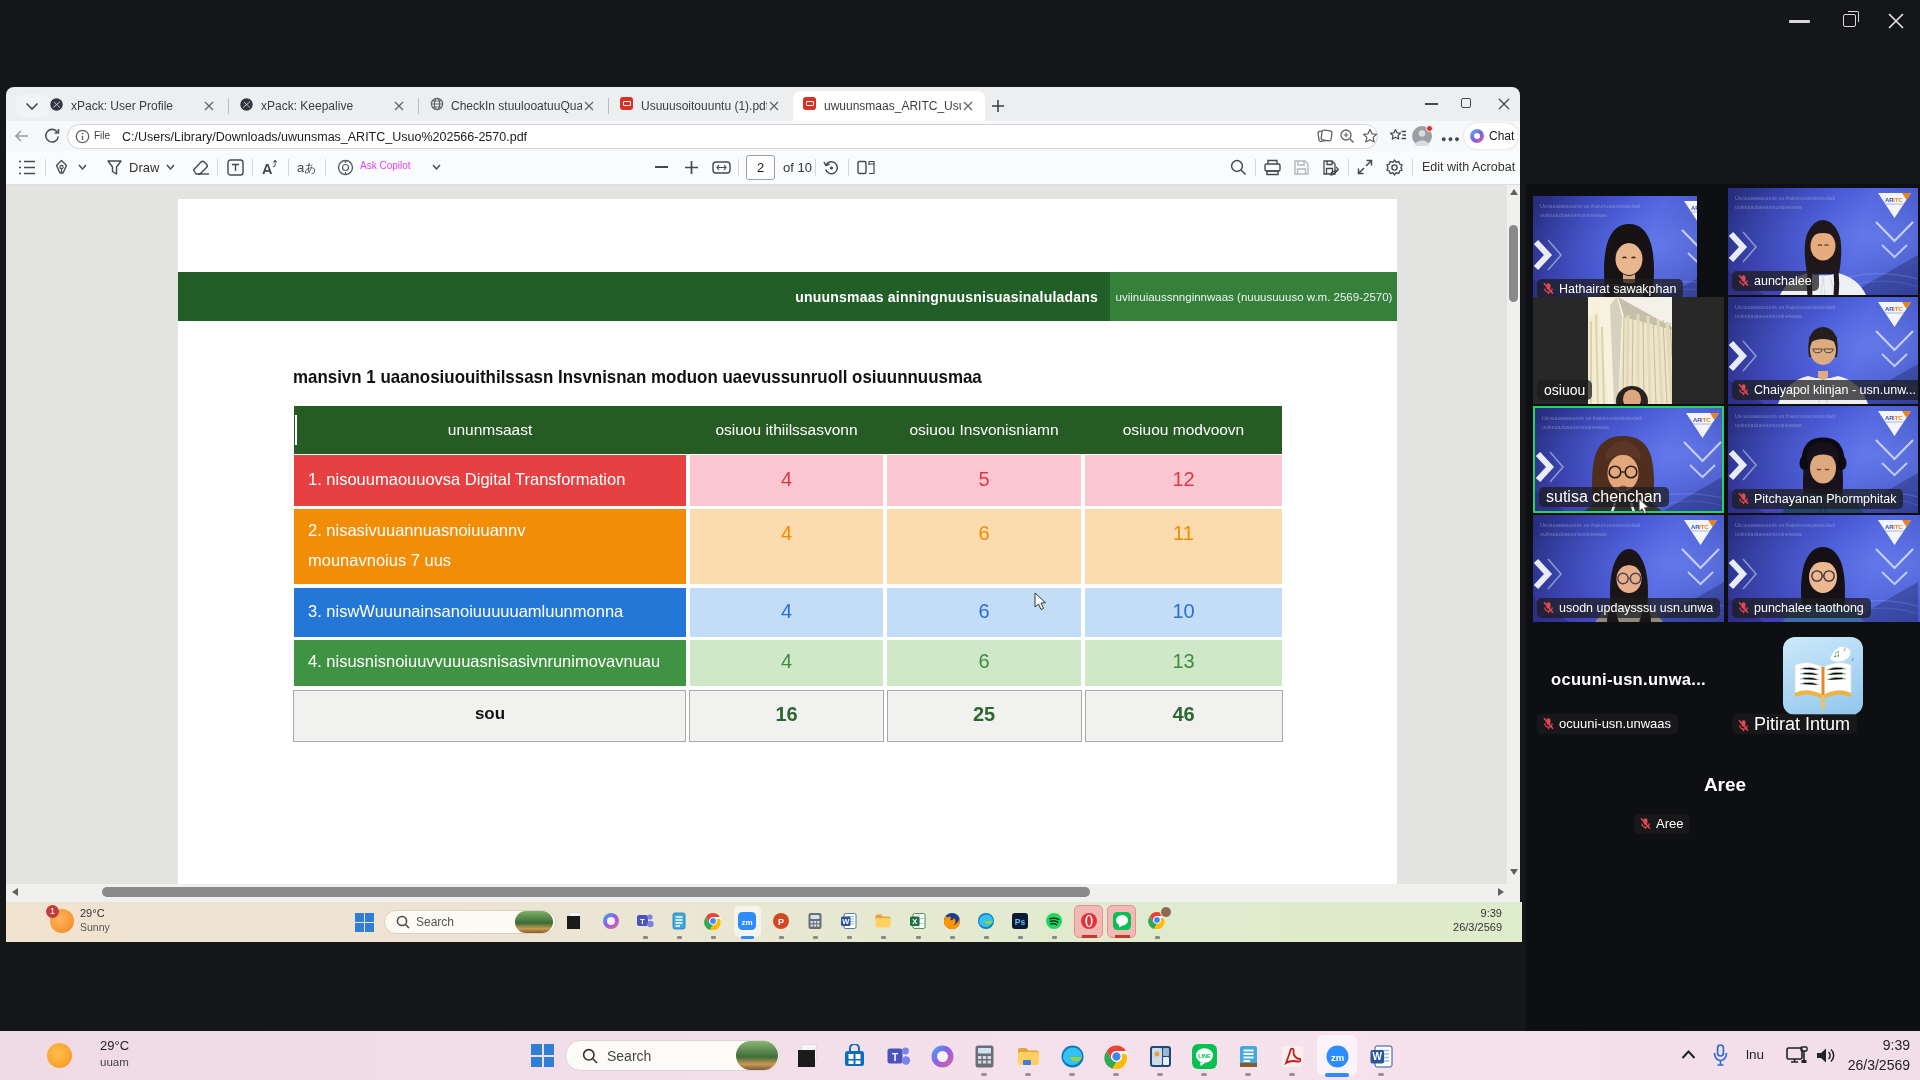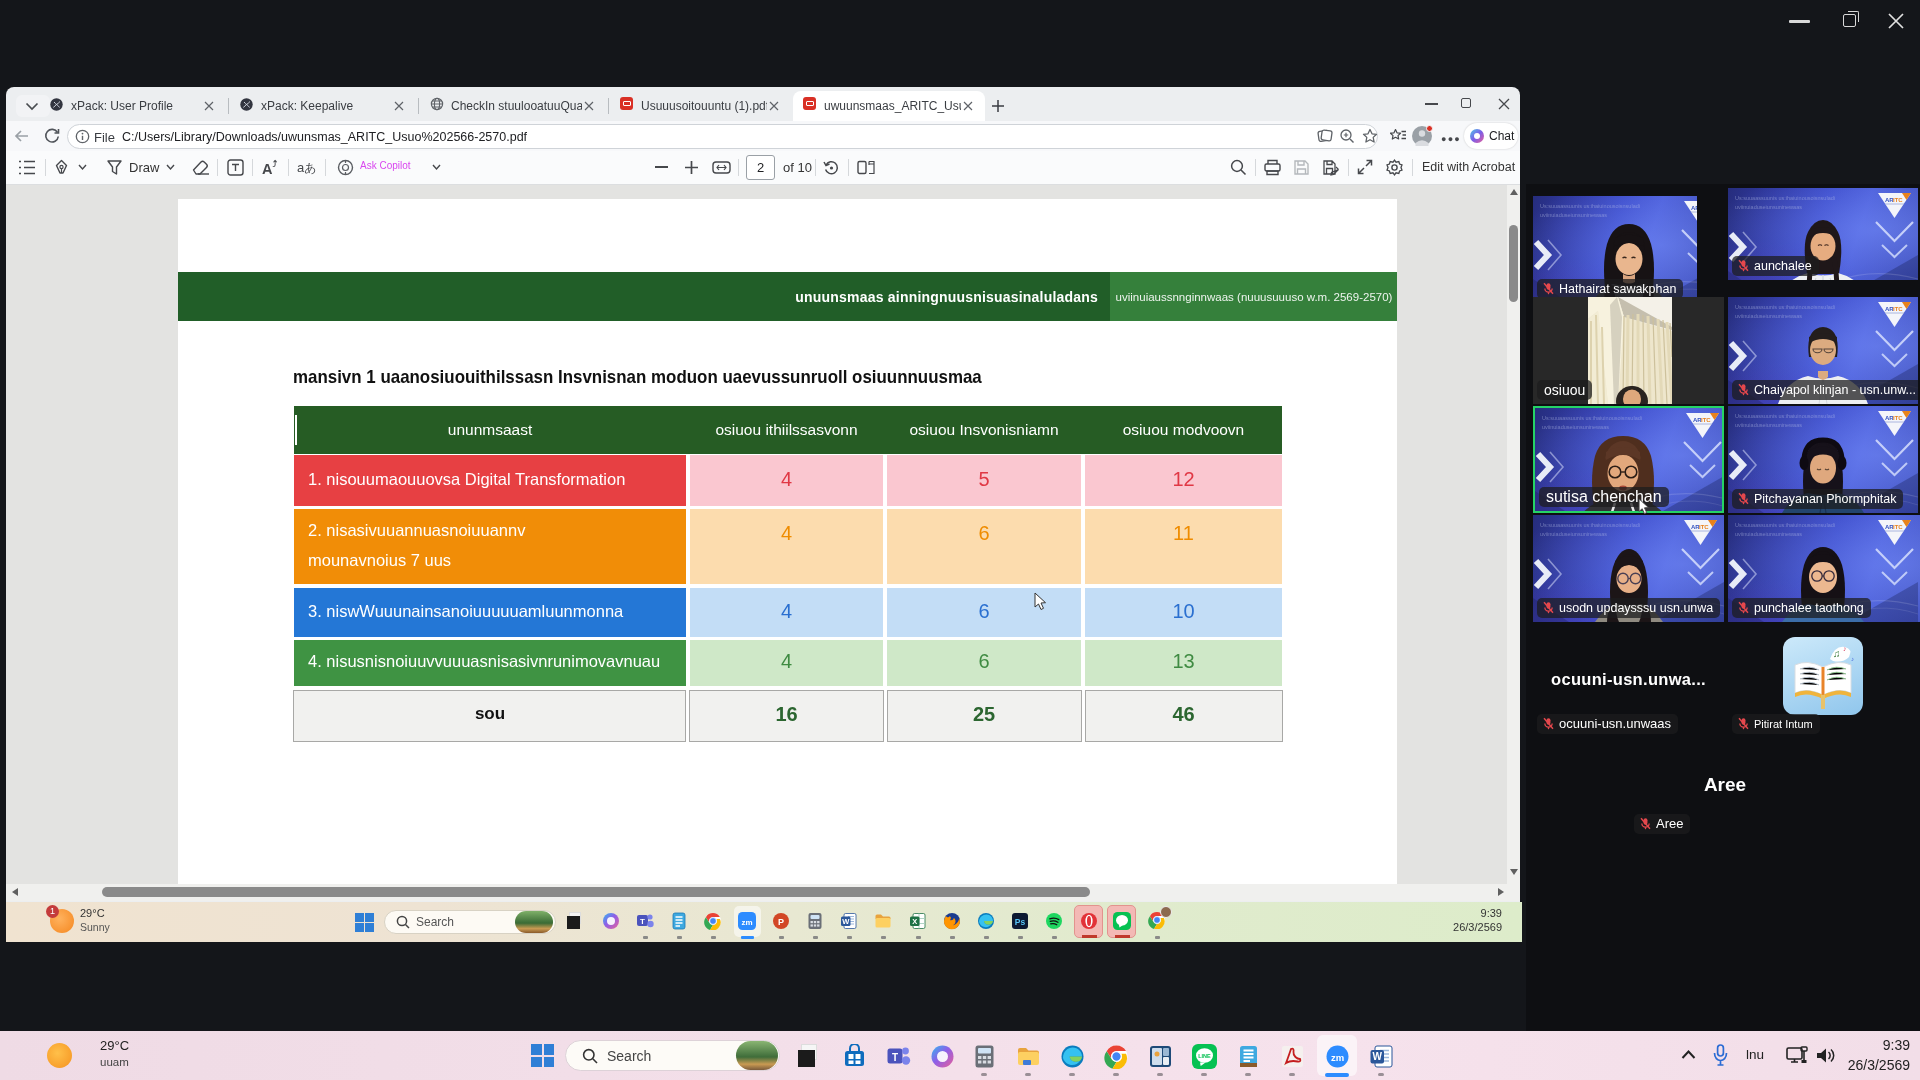--- a/index.html
+++ b/index.html
@@ -88,21 +88,21 @@
 <svg class="abs" style="left:44px;top:127px" width="16" height="17" viewBox="0 0 16 17">
     <path d="M13.5 5.5 A6.3 6.3 0 1 0 14.3 9.5" fill="none" stroke="#50545a" stroke-width="1.6"></path>
     <path d="M14.5 2 V6 H10.5" fill="none" stroke="#50545a" stroke-width="1.6"></path>
   </svg>
 <div class="abs" style="left:67px;top:124px;width:1311px;height:25px;background:#fff;border:1px solid #cfd3d8;border-radius:13px"></div>
 <svg class="abs" style="left:75px;top:129px" width="15" height="15" viewBox="0 0 15 15">
     <circle cx="7.5" cy="7.5" r="6.2" fill="none" stroke="#5f6368" stroke-width="1.3"></circle>
     <path d="M7.5 6.8 V11" stroke="#5f6368" stroke-width="1.4"></path>
     <circle cx="7.5" cy="4.6" r=".9" fill="#5f6368"></circle>
   </svg>
-<div class="abs" style="left:94px;top:130px;width:30px;height:16px;font-size:13px;color:#3a3d42">File</div>
+<div class="abs" style="left:94px;top:130px;width:30px;height:16px;font-size:10px;color:#3a3d42">File</div>
 <div class="abs" style="left:122px;top:130px;width:900px;height:16px;font-size:12.5px;color:#202124;white-space:nowrap">C:/Users/Library/Downloads/uwunsmas_ARITC_Usuo%202566-2570.pdf</div>
 <svg class="abs" style="left:1317px;top:128px" width="16" height="16" viewBox="0 0 16 16">
     <rect x="1.5" y="3" width="10" height="10" rx="2" fill="none" stroke="#5f6368" stroke-width="1.3" transform="rotate(-8 6 8)"></rect>
     <rect x="4.5" y="2.5" width="10" height="10" rx="2" fill="#fff" stroke="#5f6368" stroke-width="1.3" transform="rotate(8 10 8)"></rect>
   </svg>
 <svg class="abs" style="left:1339px;top:128px" width="16" height="16" viewBox="0 0 16 16">
     <circle cx="7" cy="7" r="5" fill="none" stroke="#5f6368" stroke-width="1.3"></circle>
     <path d="M11 11 L14.5 14.5" stroke="#5f6368" stroke-width="1.4"></path>
     <path d="M7 4.8 V9.2 M4.8 7 H9.2" stroke="#5f6368" stroke-width="1.2"></path>
   </svg>
@@ -469,21 +469,21 @@
     </svg>
     <div class="pill" style="font-size:12.5px;height:20px;line-height:20px"><svg width="13" height="13" viewBox="0 0 16 16">
         <g fill="none" stroke="#e5484d" stroke-width="1.6">
           <rect x="5.6" y="1.5" width="4.8" height="8" rx="2.4" fill="#e5484d" stroke="none"></rect>
           <path d="M3.5 8c0 2.5 2 4.5 4.5 4.5S12.5 10.5 12.5 8"></path>
           <path d="M8 12.5V15"></path>
         </g>
         <path d="M2.5 1.5 L13.5 14.5" stroke="#e5484d" stroke-width="1.8"></path>
       </svg><span class="nm" style="">Hathairat sawakphan</span></div>
   </div>
-<div class="tile" style="left:1728px;top:188px;width:190px;height:92px;background:radial-gradient(130% 105% at 78% 46%, rgba(120,145,252,.55), rgba(0,0,0,0) 66%),radial-gradient(90% 70% at 15% 100%, rgba(90,70,190,.35), rgba(0,0,0,0) 60%),linear-gradient(108deg,#262d7c 0%,#3039a2 22%,#3a49c8 46%,#4a5cd8 66%,#4252c4 84%,#3a49b6 100%);">
+<div class="tile" style="left:1728px;top:188px;width:190px;height:107px;background:radial-gradient(130% 105% at 78% 46%, rgba(120,145,252,.55), rgba(0,0,0,0) 66%),radial-gradient(90% 70% at 15% 100%, rgba(90,70,190,.35), rgba(0,0,0,0) 60%),linear-gradient(108deg,#262d7c 0%,#3039a2 22%,#3a49c8 46%,#4a5cd8 66%,#4252c4 84%,#3a49b6 100%);">
     <div class="toptxt">Us:suuaassuunis us:ihaiuinousoisnsuladi<br>uviinuiaduseiunsuninewaas</div>
     <svg width="190" height="107" viewBox="0 0 190 107" style="position:absolute;left:0;top:0">
       <path d="M120 107 L190 67 L190 107 Z" fill="rgba(18,22,68,.3)"></path>
       <path d="M0 107 L0 83 L36 107 Z" fill="rgba(18,22,68,.28)"></path>
       <path d="M95.0 99 Q136.79999999999998 77 190 91" stroke="rgba(255,255,255,.14)" fill="none" stroke-width="1.2"></path>
       <path d="M106.4 104 Q148.20000000000002 85 190 99" stroke="rgba(255,255,255,.1)" fill="none" stroke-width="1"></path>
       <path d="M3 46 L15 59 L3 72" stroke="rgba(242,245,252,.95)" stroke-width="6" fill="none"></path>
       <path d="M15 44 L28 59 L15 74" stroke="rgba(225,232,255,.5)" stroke-width="1.6" fill="none"></path>
       <path d="M150 5 L183 5 L166.5 30 Z" fill="#f4f5fa"></path>
       <path d="M174 5 L183 5 L178.5 12 Z" fill="#e8821c"></path>
@@ -743,21 +743,21 @@
         </g>
         <g stroke="#8fc48f" stroke-width="1">
           <path d="M44 33 Q53 28 63 32 M44 38 Q53 33 63 37 M44 43 Q53 38 63 42"></path>
         </g>
         <path d="M47 22 Q52 8 62 10 Q70 12 66 20 Q60 26 50 24" fill="#fff"></path>
         <text x="50" y="20" font-size="10" fill="#3a7a3a">♫</text>
         <text x="60" y="14" font-size="7" fill="#d84a6a">♪</text>
         <text x="68" y="24" font-size="6" fill="#3a5ad8">♪</text>
         <rect x="38" y="58" width="4" height="14" fill="#e8c26a"></rect>
       </svg></div>
-    <div class="pill" style="font-size:11px;height:20px;line-height:20px"><svg width="13" height="13" viewBox="0 0 16 16">
+    <div class="pill" style="font-size:18px;height:20px;line-height:20px"><svg width="13" height="13" viewBox="0 0 16 16">
         <g fill="none" stroke="#e5484d" stroke-width="1.6">
           <rect x="5.6" y="1.5" width="4.8" height="8" rx="2.4" fill="#e5484d" stroke="none"></rect>
           <path d="M3.5 8c0 2.5 2 4.5 4.5 4.5S12.5 10.5 12.5 8"></path>
           <path d="M8 12.5V15"></path>
         </g>
         <path d="M2.5 1.5 L13.5 14.5" stroke="#e5484d" stroke-width="1.8"></path>
       </svg><span class="nm" style="">Pitirat Intum</span></div>
   </div>
 <div class="tile" style="left:1630px;top:742px;width:190px;height:96px;background:#0e0f12">
     <div class="abs" style="left:0;top:32px;width:190px;height:24px;color:#fff;font-size:19px;font-weight:bold;text-align:center">Aree</div>

